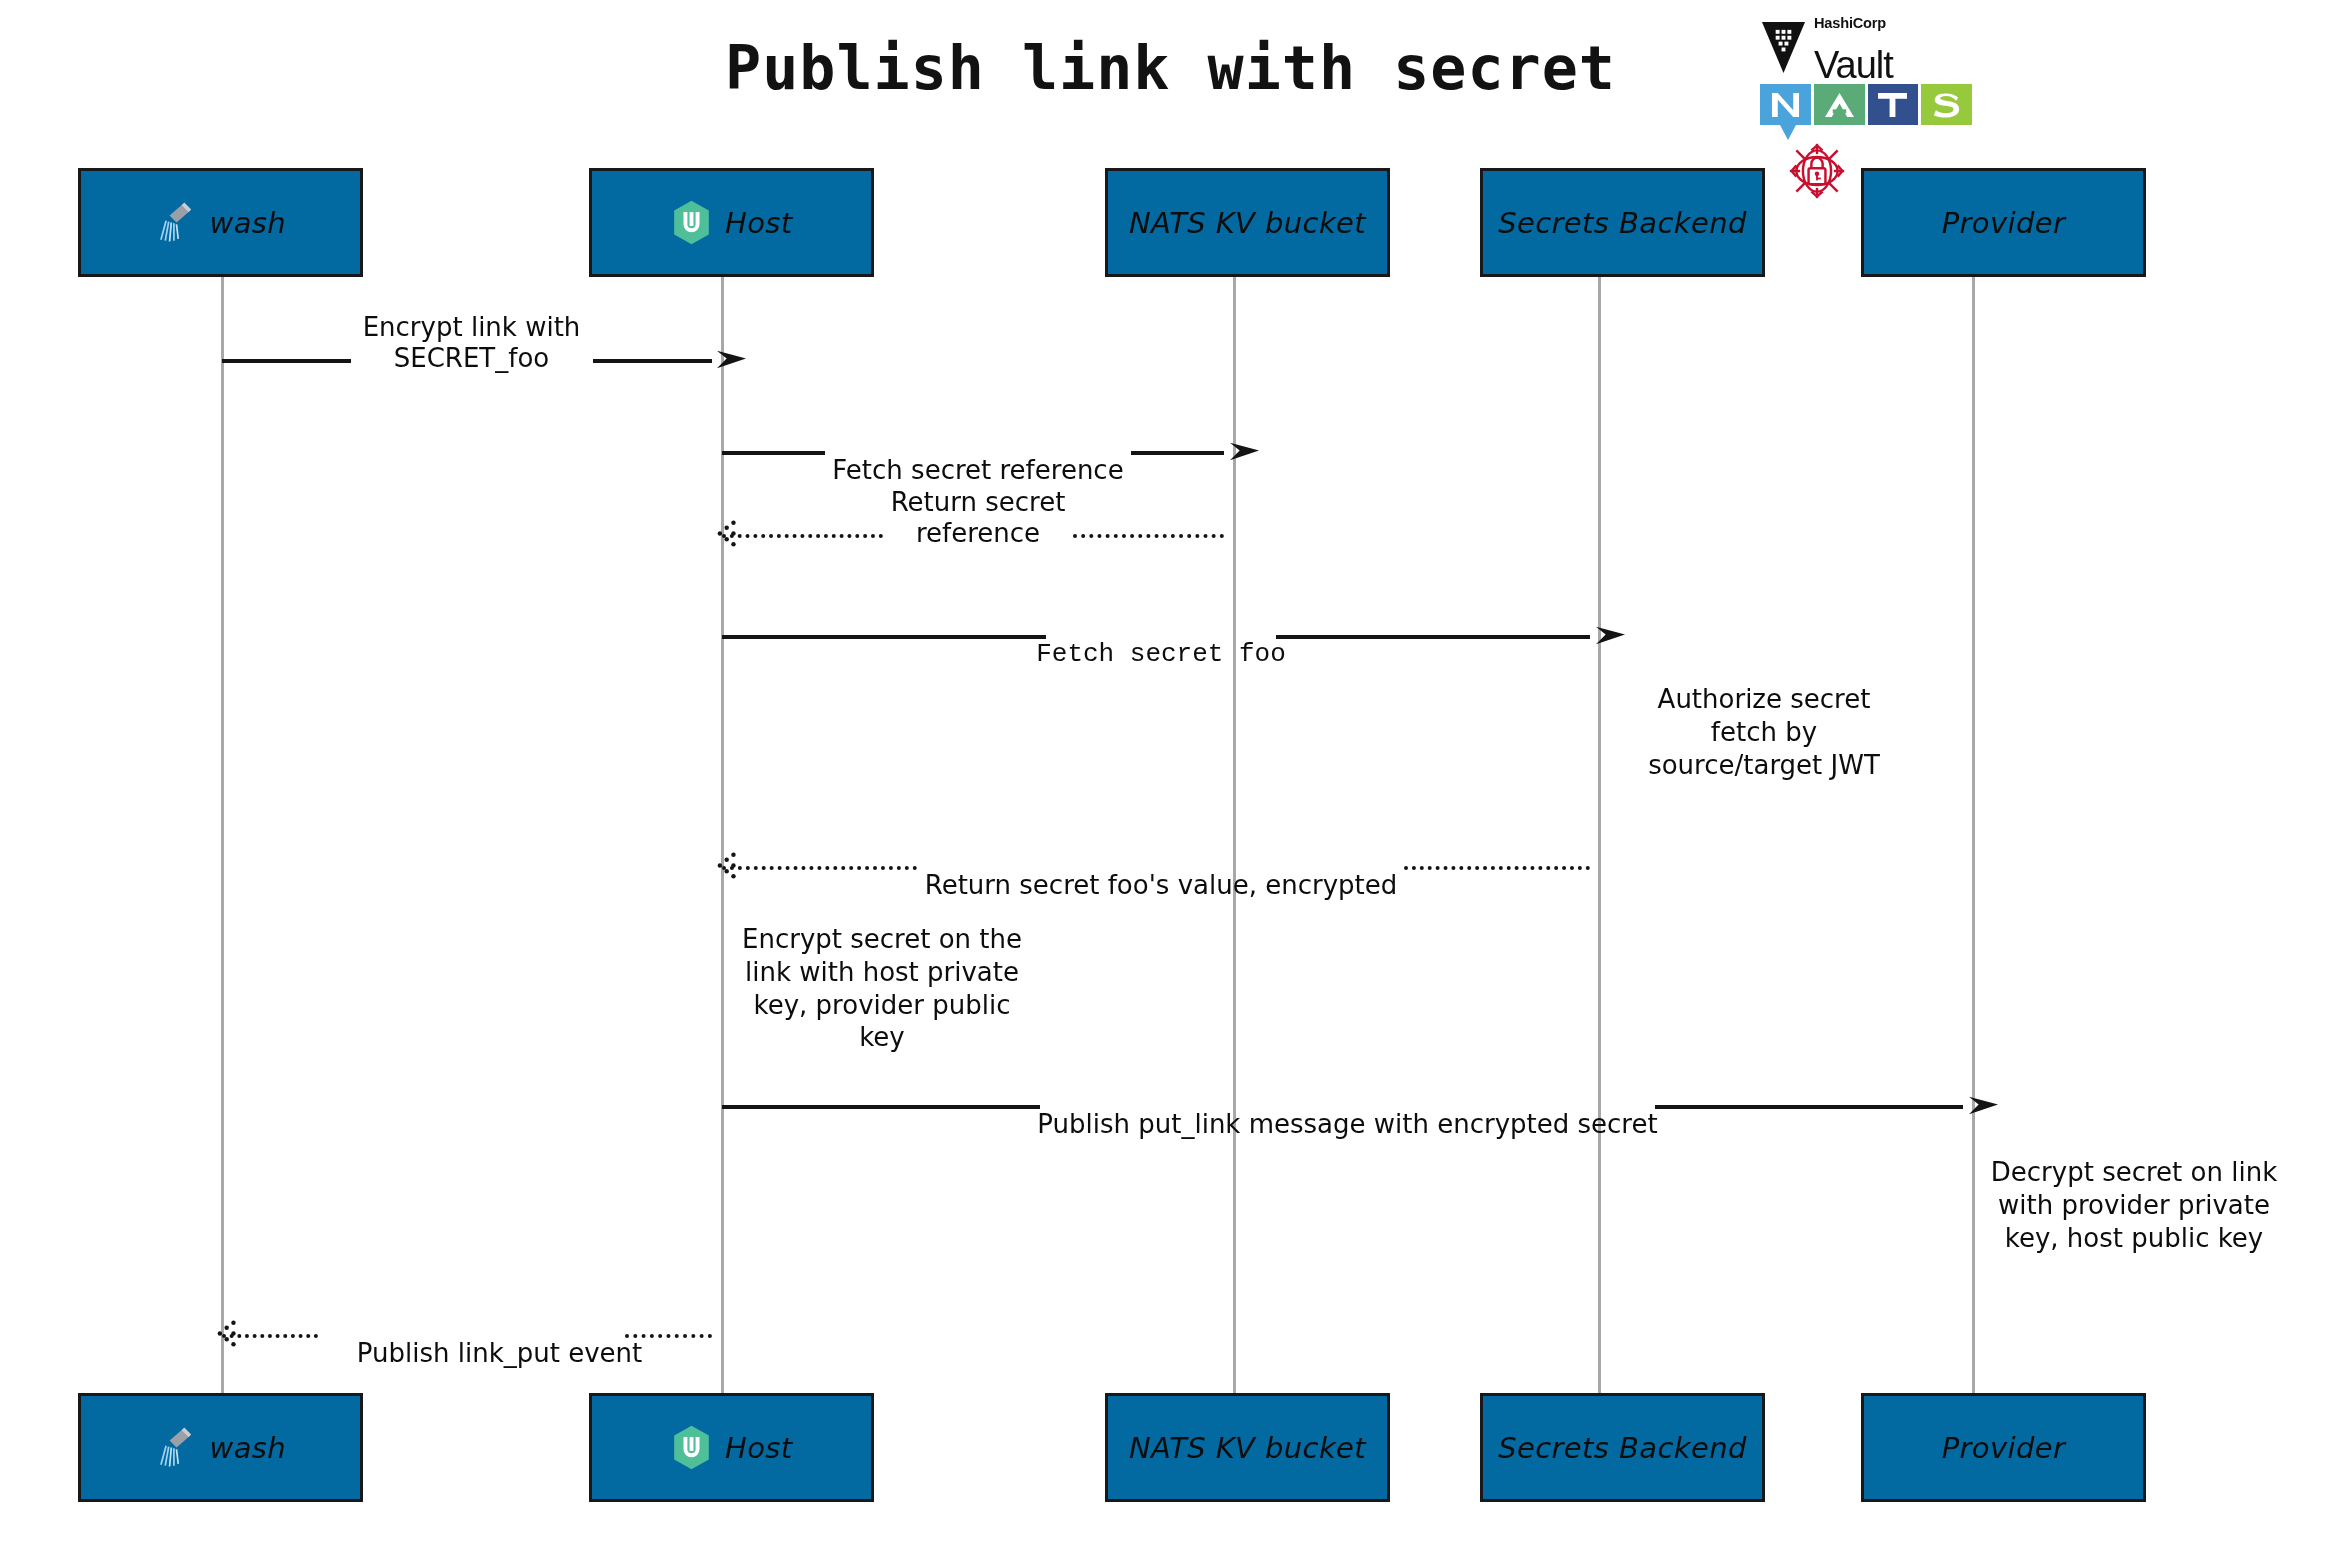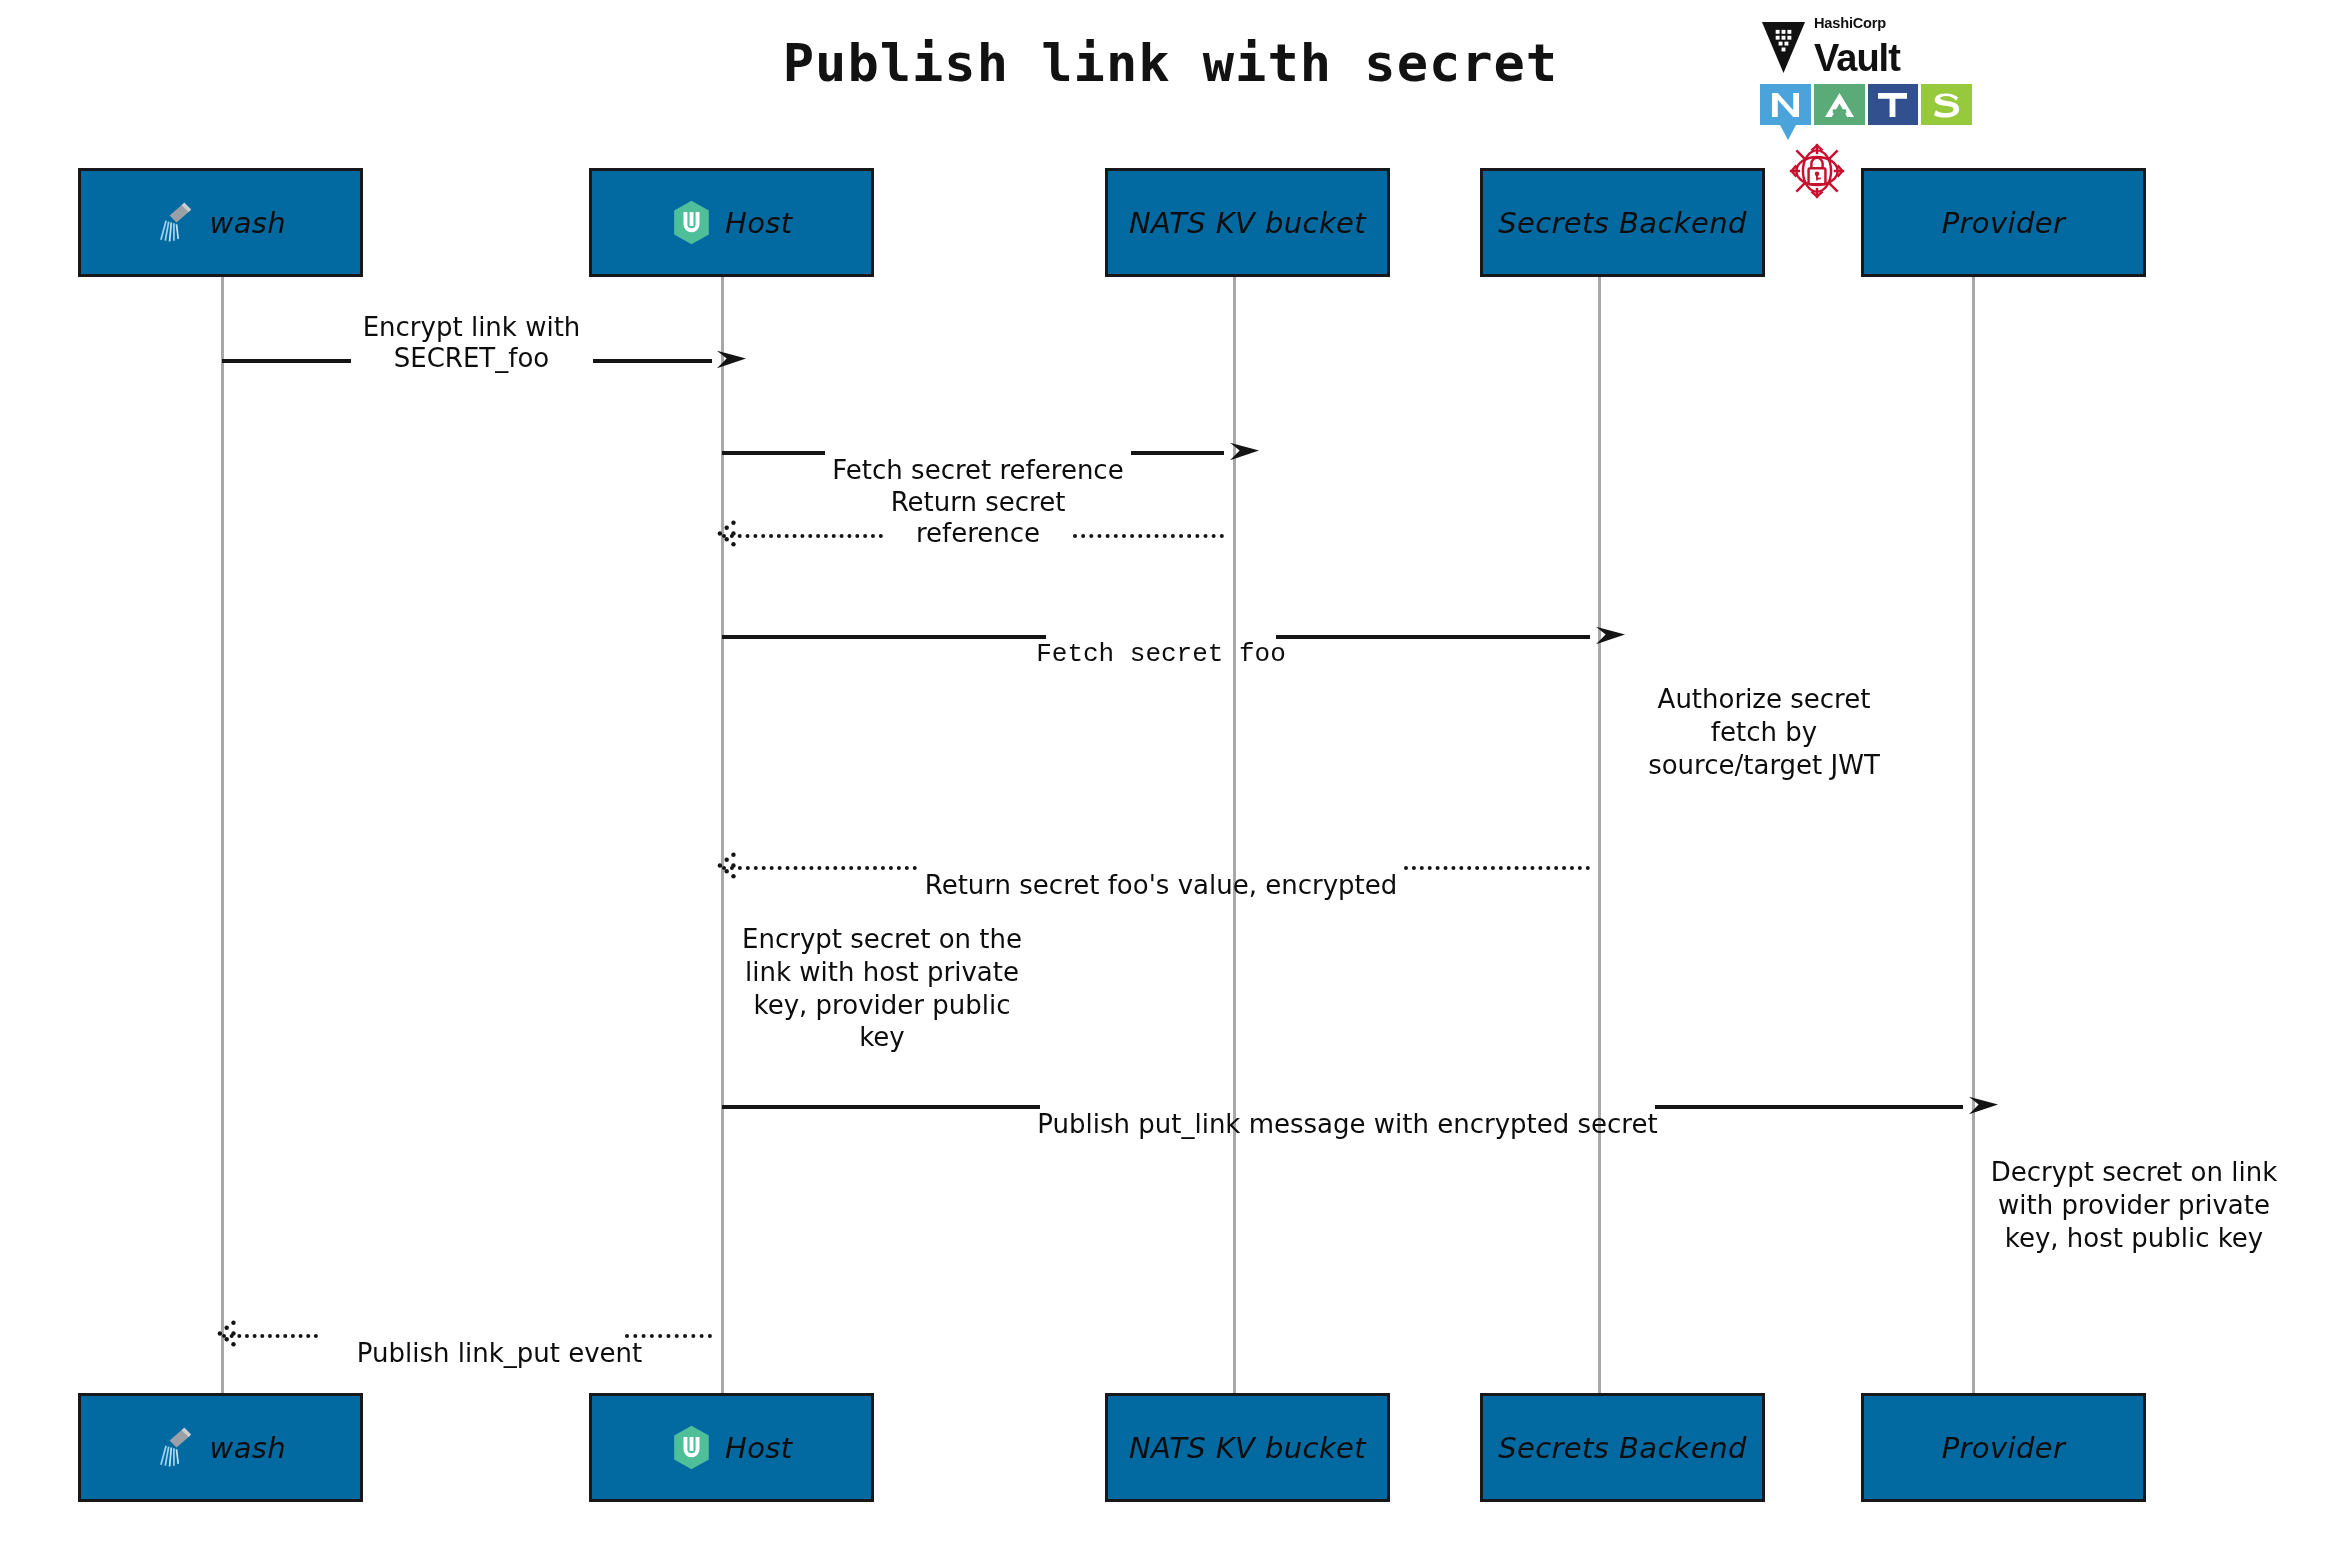--- a/index.html
+++ b/index.html
@@ -17,21 +17,21 @@
   }
 
   
   .diagram-title {
     position: absolute;
     left: 0;
     top: 33px;
     width: 2341px;
     text-align: center;
     font-family: "DejaVu Sans Mono", monospace;
-    font-size: 52px;
+    font-size: 60px;
     font-weight: 700;
     letter-spacing: 1px;
     color: #121212;
     white-space: pre;
   }
 
   
   .logo-stack {
     position: absolute;
     left: 1760px;
@@ -58,24 +58,24 @@
     font-family: "Liberation Sans", sans-serif;
     font-size: 14.6px;
     font-weight: 700;
     color: #111111;
     display: block;
     letter-spacing: -0.2px;
   }
   .vault-word {
     font-family: "Liberation Sans", sans-serif;
     font-size: 38px;
-    font-weight: 700;
+    font-weight: 400;
     color: #111111;
     display: block;
-    margin-top: 8px;
+    margin-top: 15px;
     letter-spacing: -1px;
   }
   .nats-logo {
     position: absolute;
     left: 0; top: 68px;
     width: 215px; height: 45px;
     display: flex;
   }
   .nats-cell {
     width: 51px;

